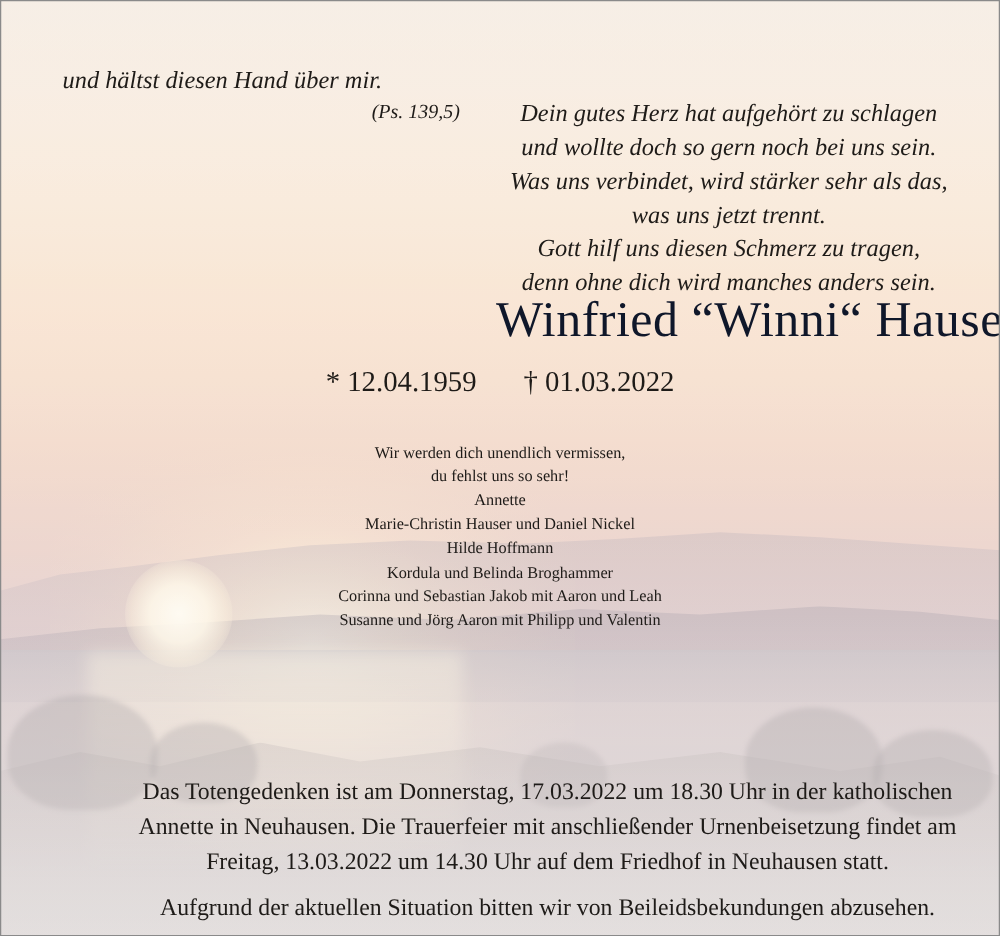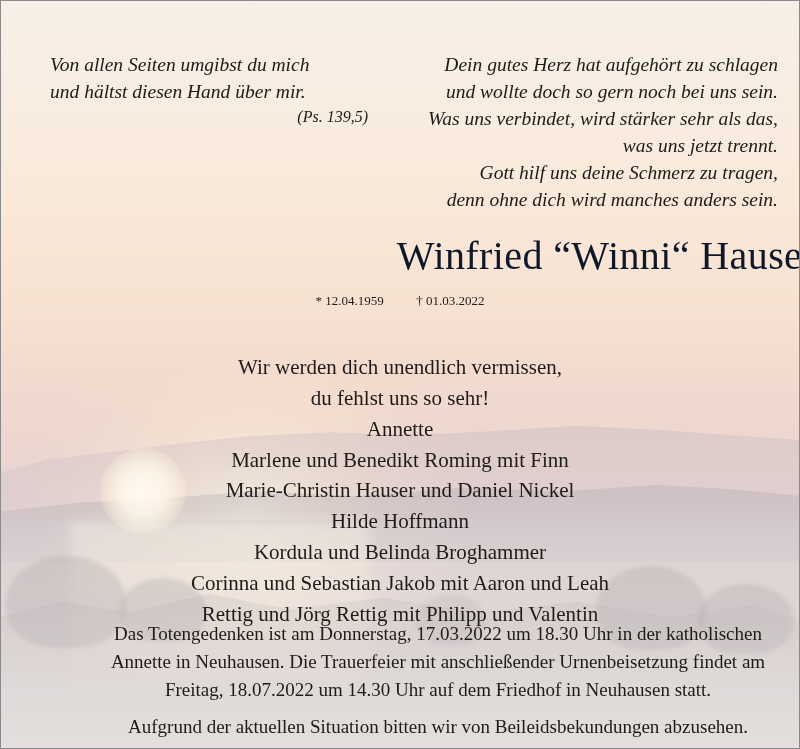--- a/index.html
+++ b/index.html
@@ -178,55 +178,56 @@
     font-size: 16px;
     margin-top: 0;
     padding-right: 12px;
   }
   .verse-right {
     margin-left: 8px;
     width: 390px;
     font-style: italic;
     font-size: 19.5px;
     line-height: 1.38;
-    text-align: right;
+    text-align: center;
+    margin-top: 27px;
   }
 
   .name {
     position: absolute;
     left: 0;
     top: 232px;
     width: 100%;
     text-align: right;
     font-size: 40px;
     letter-spacing: 0.4px;
     color: #0f172a;
     margin-left: 16px;
   }
 
   .dates {
     position: absolute;
     left: 0;
     top: 293px;
     width: 100%;
     text-align: center;
-    font-size: 13px;
+    font-size: 23px;
   }
   .dates .sep {
     display: inline-block;
     width: 26px;
   }
 
   .mourners {
     position: absolute;
     left: 0;
     top: 352px;
     width: 100%;
     text-align: center;
-    font-size: 21px;
+    font-size: 13px;
     line-height: 1.47;
   }
 
   .footer {
     position: absolute;
     left: 0;
     top: 620px;
     width: 100%;
     padding: 0 62px;
     box-sizing: border-box;
@@ -257,57 +258,55 @@
   <div class="tree t3"></div>
   <div class="tree t4"></div>
   <div class="tree t5"></div>
   <div class="bg-layer bg-haze"></div>
   <div class="bg-layer bg-veil"></div>
 
   <div class="content">
 
     <div class="verses">
       <div class="verse-left">
-        <div>Von allen Seiten umgibst du mich</div>
         <div>und hältst diesen Hand über mir.</div>
         <span class="citation">(Ps. 139,5)</span>
       </div>
       <div class="verse-right">
         <div>Dein gutes Herz hat aufgehört zu schlagen</div>
         <div>und wollte doch so gern noch bei uns sein.</div>
         <div>Was uns verbindet, wird stärker sehr als das,</div>
         <div>was uns jetzt trennt.</div>
-        <div>Gott hilf uns deine Schmerz zu tragen,</div>
+        <div>Gott hilf uns diesen Schmerz zu tragen,</div>
         <div>denn ohne dich wird manches anders sein.</div>
       </div>
     </div>
 
     <div class="name">Winfried “Winni“ Hauser</div>
 
     <div class="dates">
       <span>* 12.04.1959</span>
       <span class="sep"></span>
       <span>† 01.03.2022</span>
     </div>
 
     <div class="mourners">
       <div>Wir werden dich unendlich vermissen,</div>
       <div>du fehlst uns so sehr!</div>
       <div>Annette</div>
-      <div>Marlene und Benedikt Roming mit Finn</div>
       <div>Marie-Christin Hauser und Daniel Nickel</div>
       <div>Hilde Hoffmann</div>
       <div>Kordula und Belinda Broghammer</div>
       <div>Corinna und Sebastian Jakob mit Aaron und Leah</div>
-      <div>Rettig und Jörg Rettig mit Philipp und Valentin</div>
+      <div>Susanne und Jörg Aaron mit Philipp und Valentin</div>
     </div>
 
     <div class="footer">
       <div>Das Totengedenken ist am Donnerstag, 17.03.2022 um 18.30 Uhr in der katholischen</div>
       <div>Annette in Neuhausen. Die Trauerfeier mit anschließender Urnenbeisetzung findet am</div>
-      <div>Freitag, 18.07.2022 um 14.30 Uhr auf dem Friedhof in Neuhausen statt.</div>
+      <div>Freitag, 13.03.2022 um 14.30 Uhr auf dem Friedhof in Neuhausen statt.</div>
       <div class="line-sep">Aufgrund der aktuellen Situation bitten wir von Beileidsbekundungen abzusehen.</div>
     </div>
 
   </div>
 
   <div class="frame-border"></div>
 </div>
 
 </body></html>

